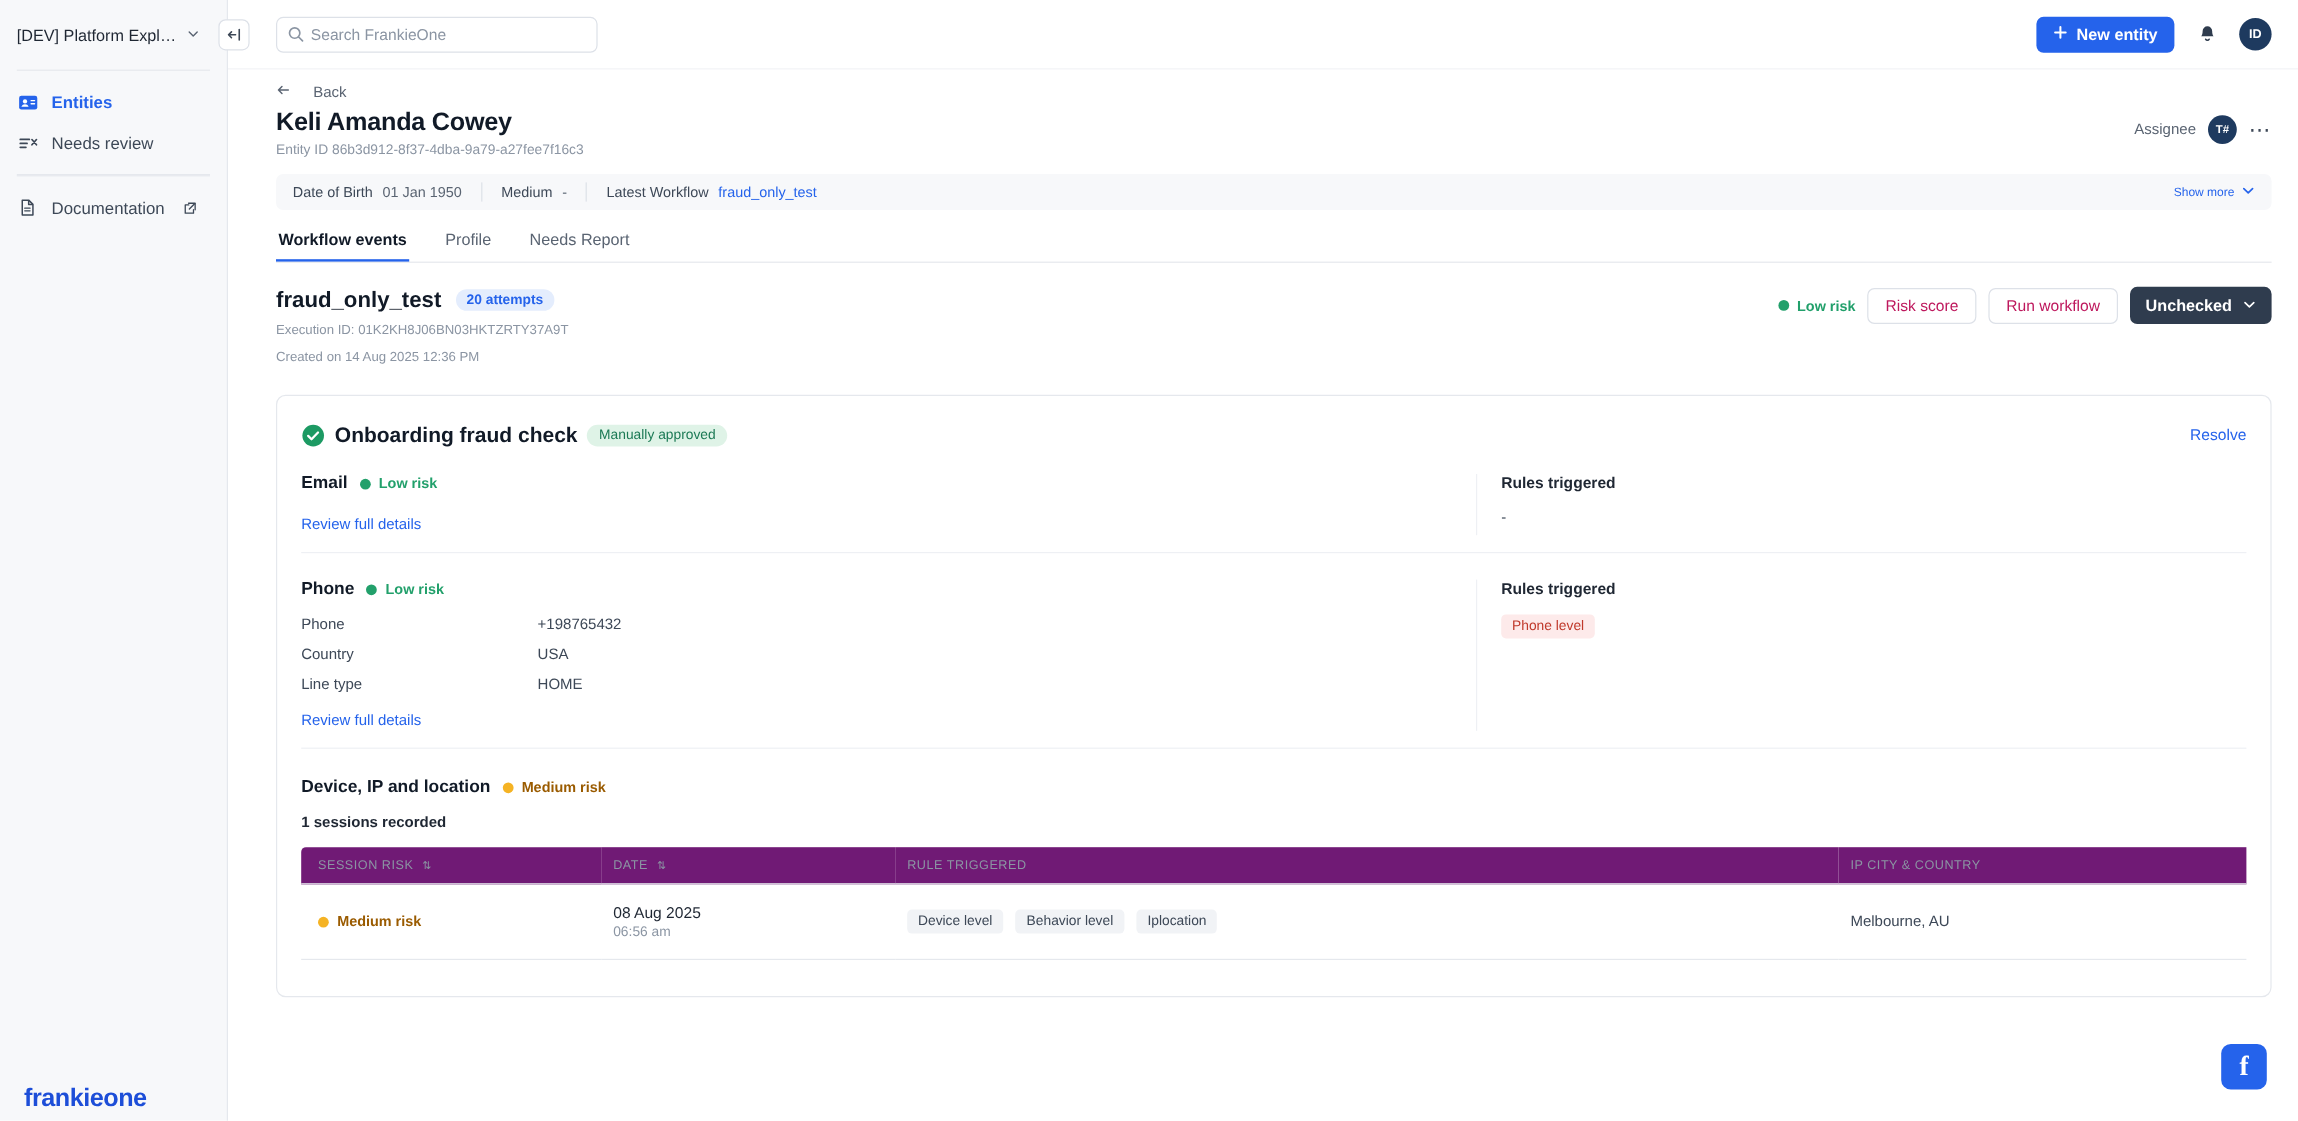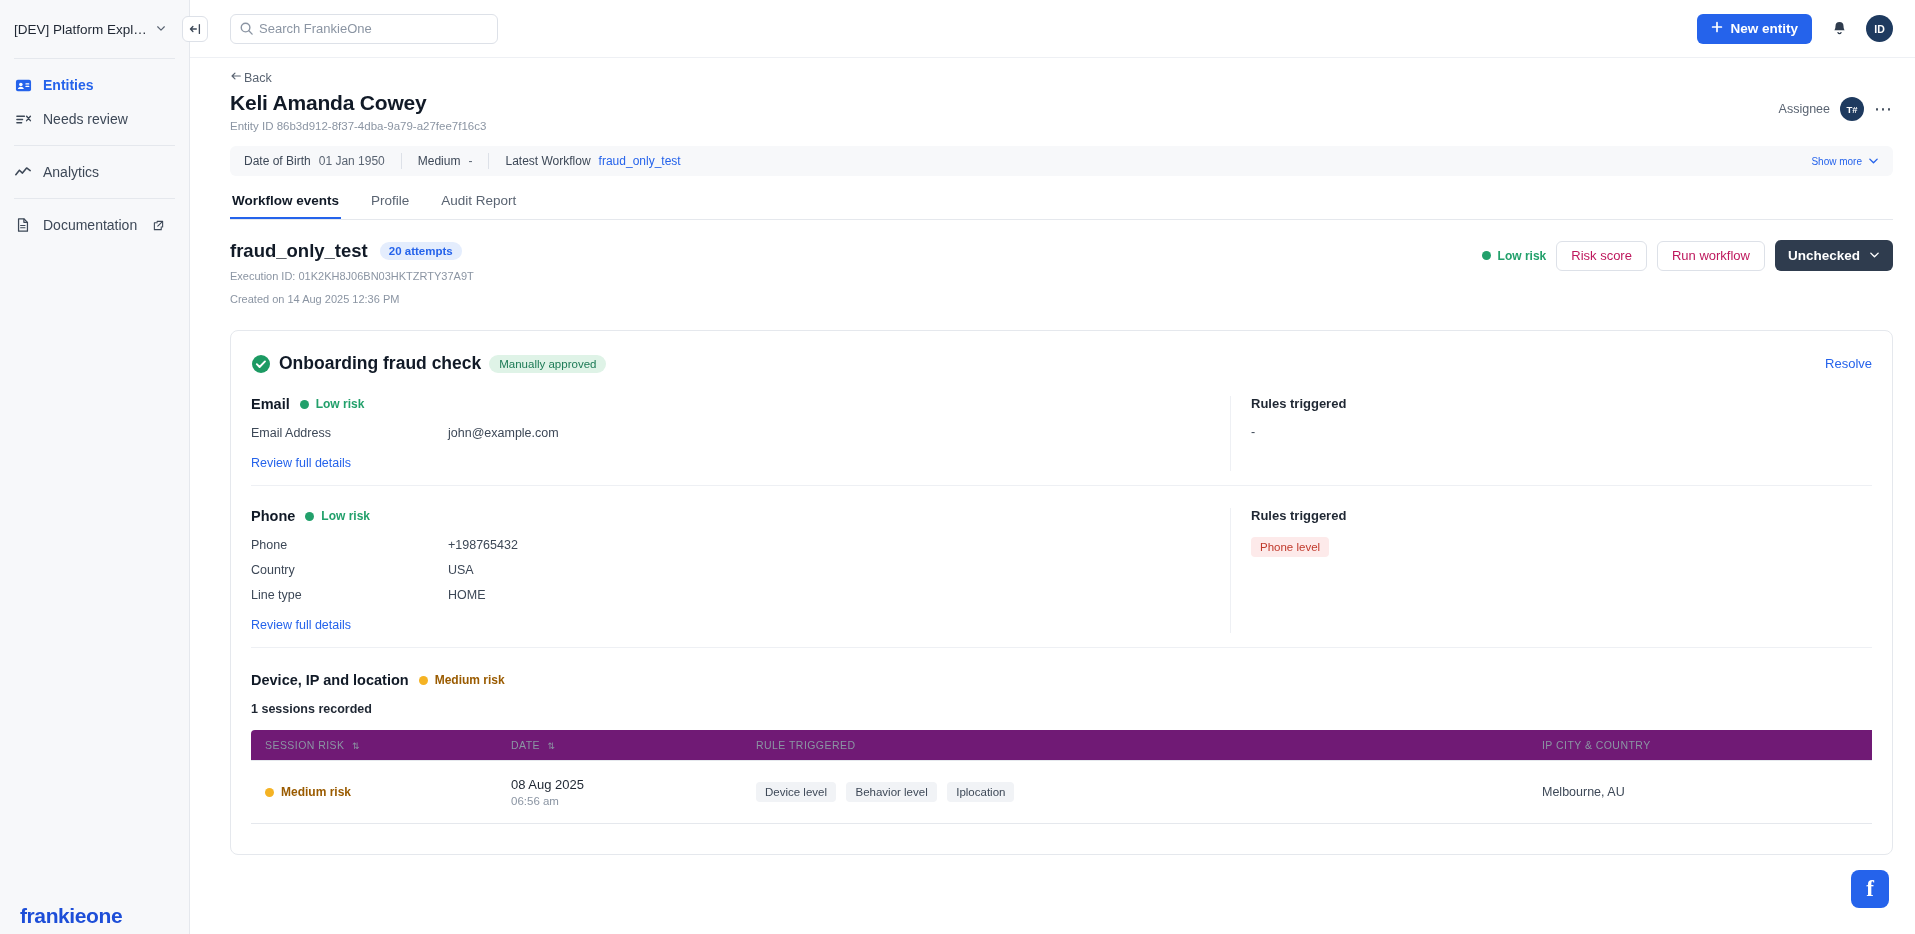--- a/index.html
+++ b/index.html
@@ -83,21 +83,21 @@
   .bell-btn { width: 26px; height: 26px; display:flex; align-items:center; justify-content:center; cursor:pointer; }
   .avatar {
     width: 27px; height: 27px; border-radius: 50%;
     background: #1e3a5f; color: #fff; font-size: 10.5px; font-weight: 700;
     display: flex; align-items: center; justify-content: center; cursor: pointer;
   }
 
   
   .page-head { padding: 10px 22px 0 40px; background:#fff;}
   .back-link {
-    display: inline-flex; align-items: center; gap: 2px;
+    display: inline-flex; align-items: center; gap: 19px;
     font-size: 12.5px; color: #5a6472; cursor: pointer; margin-bottom: 6px;
   }
   .title-row { display: flex; align-items: flex-start; }
   .page-title { font-size: 21px; font-weight: 700; color: #111a27; letter-spacing: -0.2px;}
   .entity-id { font-size: 11.5px; color: #8b95a3; margin-top: 5px; }
   .assignee-row { display: flex; align-items: center; gap: 10px; margin-top: 6px; }
   .assignee-label { font-size: 12.5px; color: #5a6472; }
   .assignee-av {
     width: 24px; height: 24px; border-radius: 50%; background: #1e3a5f;
     color: #fff; font-size: 9.5px; font-weight: 700;
@@ -267,30 +267,20 @@
               <path d="M2 5.5h8M2 9h6M2 12.5h5" stroke="#3d4857" stroke-width="1.5" stroke-linecap="round"></path>
               <path d="M12.3 5.6l4 4.6M16.3 5.6l-4 4.6" stroke="#3d4857" stroke-width="1.5" stroke-linecap="round"></path>
             </svg>
         </span>
         <span>Needs review</span>
       </div>
     </div>
 
     <div class="side-sep"></div>
 
-    <div class="nav-group">
-      <div class="nav-item">
-        <span class="nav-ico">
-          <svg width="18" height="18" viewBox="0 0 20 20">
-              <path d="M2 13l4-5 3.4 3.2L14 5.5l4 3" stroke="#3d4857" stroke-width="1.7" fill="none" stroke-linecap="round" stroke-linejoin="round"></path>
-            </svg>
-        </span>
-        <span>Analytics</span>
-      </div>
-    </div>
 
     <div class="side-sep"></div>
 
     <div class="nav-group">
       <div class="nav-item">
         <span class="nav-ico">
           <svg width="16" height="16" viewBox="0 0 18 18">
               <path d="M4 2h6l4 4v10H4z" fill="none" stroke="#3d4857" stroke-width="1.4" stroke-linejoin="round"></path>
               <path d="M10 2v4h4" fill="none" stroke="#3d4857" stroke-width="1.4" stroke-linejoin="round"></path>
               <path d="M6.3 9.5h5M6.3 12h5" stroke="#3d4857" stroke-width="1.2" stroke-linecap="round"></path>
@@ -395,21 +385,21 @@
           <svg width="11" height="11" viewBox="0 0 12 12">
               <path d="M2 4.5l4 4 4-4" stroke="#2563eb" stroke-width="1.5" fill="none" stroke-linecap="round" stroke-linejoin="round"></path>
             </svg>
         </span>
       </div>
     </div>
 
     <div class="tabs">
       <div class="tab active">Workflow events</div>
       <div class="tab">Profile</div>
-      <div class="tab">Audit Report</div>
+      <div class="tab">Needs Report</div>
     </div>
 
     <div class="wf-head">
       <div>
         <div class="wf-name-row">
           <span class="wf-name">fraud_only_test</span>
           <span class="attempts-badge">20 attempts</span>
         </div>
         <div class="wf-sub">Execution ID: 01K2KH8J06BN03HKTZRTY37A9T</div>
         <div class="wf-sub">Created on 14 Aug 2025 12:36 PM</div>
@@ -446,24 +436,20 @@
       </div>
 
       <div class="section">
         <div class="sec-left">
           <div class="sec-title-row">
             <span class="sec-title">Email</span>
             <span class="risk-chip low">
               <span class="dot low"></span>
               <span>Low risk</span>
             </span>
-          </div>
-          <div class="kv">
-            <span class="kv-k">Email Address</span>
-            <span class="kv-v">john@example.com</span>
           </div>
           <span class="review-link">Review full details</span>
         </div>
         <div class="sec-right">
           <div class="rules-title">Rules triggered</div>
           <div class="rules-empty">-</div>
         </div>
       </div>
 
       <div class="section">

